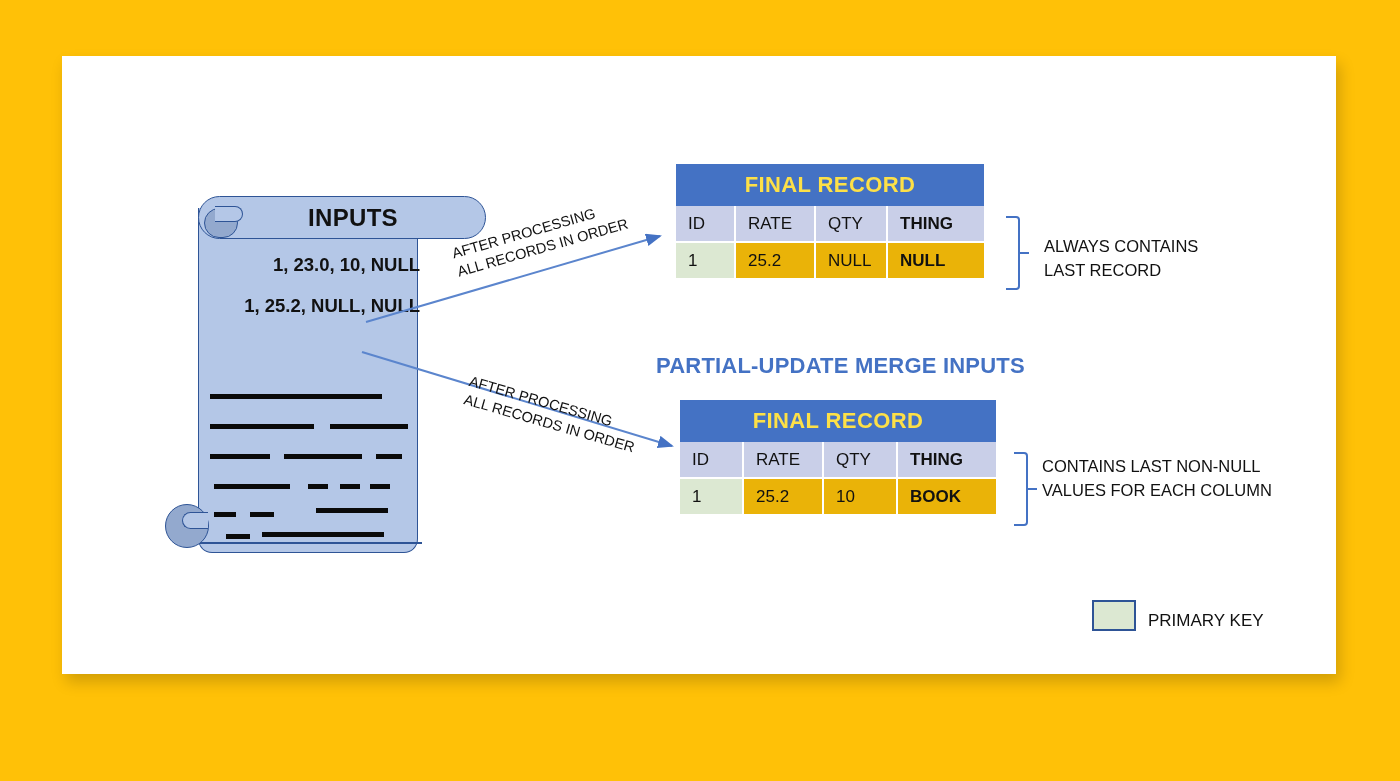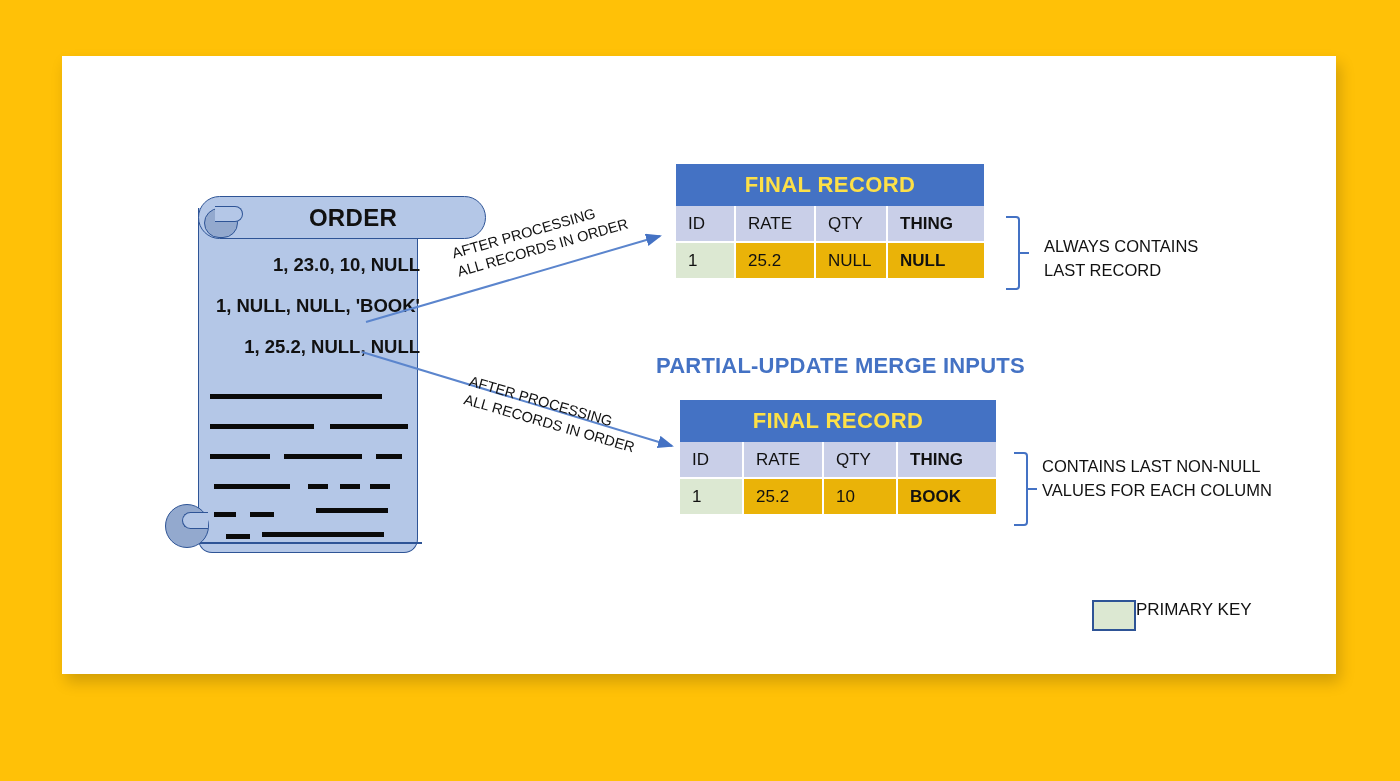--- a/index.html
+++ b/index.html
@@ -117,39 +117,38 @@
     white-space:nowrap;
   }
 
   
   .arrow-label {
     position:absolute; font-size:14.5px; color:#111; line-height:19px;
     white-space:nowrap; font-weight:500;
   }
 
   
-  #legend { position:absolute; left:1092px; top:600px; display:flex; align-items:flex-start; }
+  #legend { position:absolute; left:1092px; top:600px; display:flex; align-items:flex-end; gap:12px; }
   .legend-swatch {
     width:44px; height:31px; background:#DCE8D2; border:2px solid #2E5496;
   }
   .legend-label { font-size:17px; color:#111; }
 
   svg.overlay { position:absolute; left:0; top:0; width:1400px; height:781px; pointer-events:none; }
 </style>
 </head>
 <body>
 
 <div id="card">
 
   <div id="scroll">
     <div class="scroll-body"></div>
 
     <div class="scroll-text">
       <div>1, 23.0, 10, NULL</div>
-      <div>1, NULL, NULL, 'BOOK'</div>
       <div>1, 25.2, NULL, NULL</div>
     </div>
 
     <div class="scroll-lines-wrap">
       <div class="sline" style="left:12px; top:8px;   width:172px;"></div>
       <div class="sline" style="left:12px; top:38px;  width:104px;"></div>
       <div class="sline" style="left:132px;top:38px;  width:78px;"></div>
       <div class="sline" style="left:12px; top:68px;  width:60px;"></div>
       <div class="sline" style="left:86px; top:68px;  width:78px;"></div>
       <div class="sline" style="left:178px;top:68px;  width:26px;"></div>
@@ -158,21 +157,21 @@
       <div class="sline" style="left:142px;top:98px;  width:20px;"></div>
       <div class="sline" style="left:172px;top:98px;  width:20px;"></div>
       <div class="sline" style="left:16px; top:126px; width:22px;"></div>
       <div class="sline" style="left:52px; top:126px; width:24px;"></div>
       <div class="sline" style="left:118px;top:122px; width:72px;"></div>
       <div class="sline" style="left:28px; top:148px; width:24px;"></div>
       <div class="sline" style="left:64px; top:146px; width:122px;"></div>
     </div>
 
     <div class="scroll-top"></div>
-    <div class="scroll-title">ORDER</div>
+    <div class="scroll-title">INPUTS</div>
     <div class="curl-top"></div>
     <div class="curl-top-notch"></div>
 
     <div class="curl-bottom-edge"></div>
     <div class="curl-bottom"></div>
     <div class="curl-bottom-notch"></div>
   </div>
 
   <svg class="overlay" style="left:-62px; top:-56px;">
     <defs>

